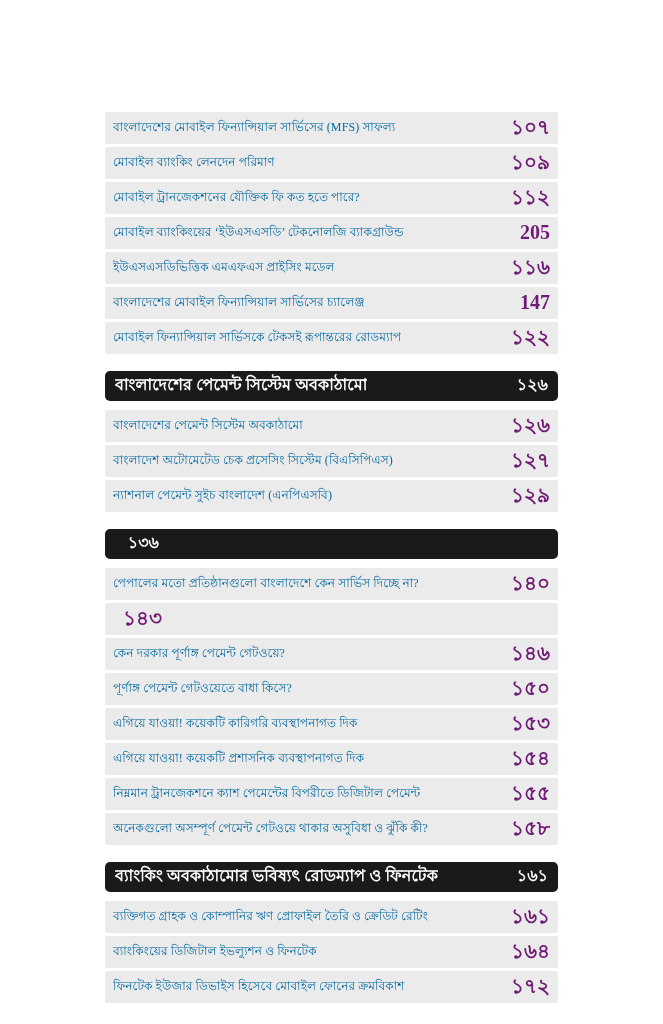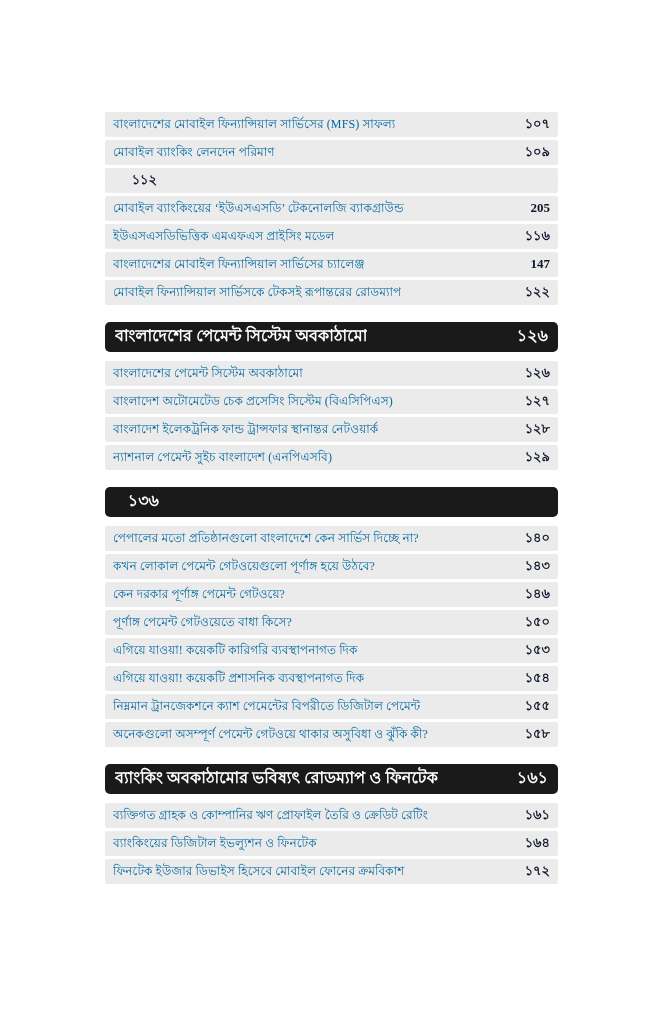--- a/index.html
+++ b/index.html
@@ -46,23 +46,23 @@
     font-size: 12px;
     line-height: 1.35;
     color: #0369a1;
     letter-spacing: 0.1px;
     white-space: nowrap;
     flex: 0 1 auto;
     overflow: hidden;
   }
 
   .toc-page-num {
-    font-size: 13px;
+    font-size: 20px;
     line-height: 1.35;
-    color: #0f172a;
+    color: #701a75;
     font-weight: 700;
     margin-left: 10px;
     flex: 0 0 auto;
     text-align: right;
     min-width: 34px;
     white-space: nowrap;
   }
 
   
   .toc-chapter {
@@ -98,20 +98,21 @@
     <div class="toc-group">
       <div class="toc-row">
         <span class="toc-title">বাংলাদেশের মোবাইল ফিন্যান্সিয়াল সার্ভিসের (MFS) সাফল্য</span>
         <span class="toc-page-num">১০৭</span>
       </div>
       <div class="toc-row">
         <span class="toc-title">মোবাইল ব্যাংকিং লেনদেন পরিমাণ</span>
         <span class="toc-page-num">১০৯</span>
       </div>
       <div class="toc-row">
+        <span class="toc-title">মোবাইল ট্রানজেকশনের যৌক্তিক ফি কত হতে পারে?</span>
         <span class="toc-page-num">১১২</span>
       </div>
       <div class="toc-row">
         <span class="toc-title">মোবাইল ব্যাংকিংয়ের ‘ইউএসএসডি’ টেকনোলজি ব্যাকগ্রাউন্ড</span>
         <span class="toc-page-num">205</span>
       </div>
       <div class="toc-row">
         <span class="toc-title">ইউএসএসডিভিত্তিক এমএফএস প্রাইসিং মডেল</span>
         <span class="toc-page-num">১১৬</span>
       </div>
@@ -131,38 +132,33 @@
       </div>
       <div class="toc-row">
         <span class="toc-title">বাংলাদেশের পেমেন্ট সিস্টেম অবকাঠামো</span>
         <span class="toc-page-num">১২৬</span>
       </div>
       <div class="toc-row">
         <span class="toc-title">বাংলাদেশ অটোমেটেড চেক প্রসেসিং সিস্টেম (বিএসিপিএস)</span>
         <span class="toc-page-num">১২৭</span>
       </div>
       <div class="toc-row">
-        <span class="toc-title">বাংলাদেশ ইলেকট্রনিক ফান্ড ট্রান্সফার স্থানান্তর নেটওয়ার্ক</span>
-        <span class="toc-page-num">১২৮</span>
-      </div>
-      <div class="toc-row">
         <span class="toc-title">ন্যাশনাল পেমেন্ট সুইচ বাংলাদেশ (এনপিএসবি)</span>
         <span class="toc-page-num">১২৯</span>
       </div>
     </div>
     <div class="toc-group">
       <div class="toc-chapter">
         <span class="toc-page-num">১৩৬</span>
       </div>
       <div class="toc-row">
         <span class="toc-title">পেপালের মতো প্রতিষ্ঠানগুলো বাংলাদেশে কেন সার্ভিস দিচ্ছে না?</span>
         <span class="toc-page-num">১৪০</span>
       </div>
       <div class="toc-row">
-        <span class="toc-title">কখন লোকাল পেমেন্ট গেটওয়েগুলো পূর্ণাঙ্গ হয়ে উঠবে?</span>
         <span class="toc-page-num">১৪৩</span>
       </div>
       <div class="toc-row">
         <span class="toc-title">কেন দরকার পূর্ণাঙ্গ পেমেন্ট গেটওয়ে?</span>
         <span class="toc-page-num">১৪৬</span>
       </div>
       <div class="toc-row">
         <span class="toc-title">পূর্ণাঙ্গ পেমেন্ট গেটওয়েতে বাধা কিসে?</span>
         <span class="toc-page-num">১৫০</span>
       </div>

